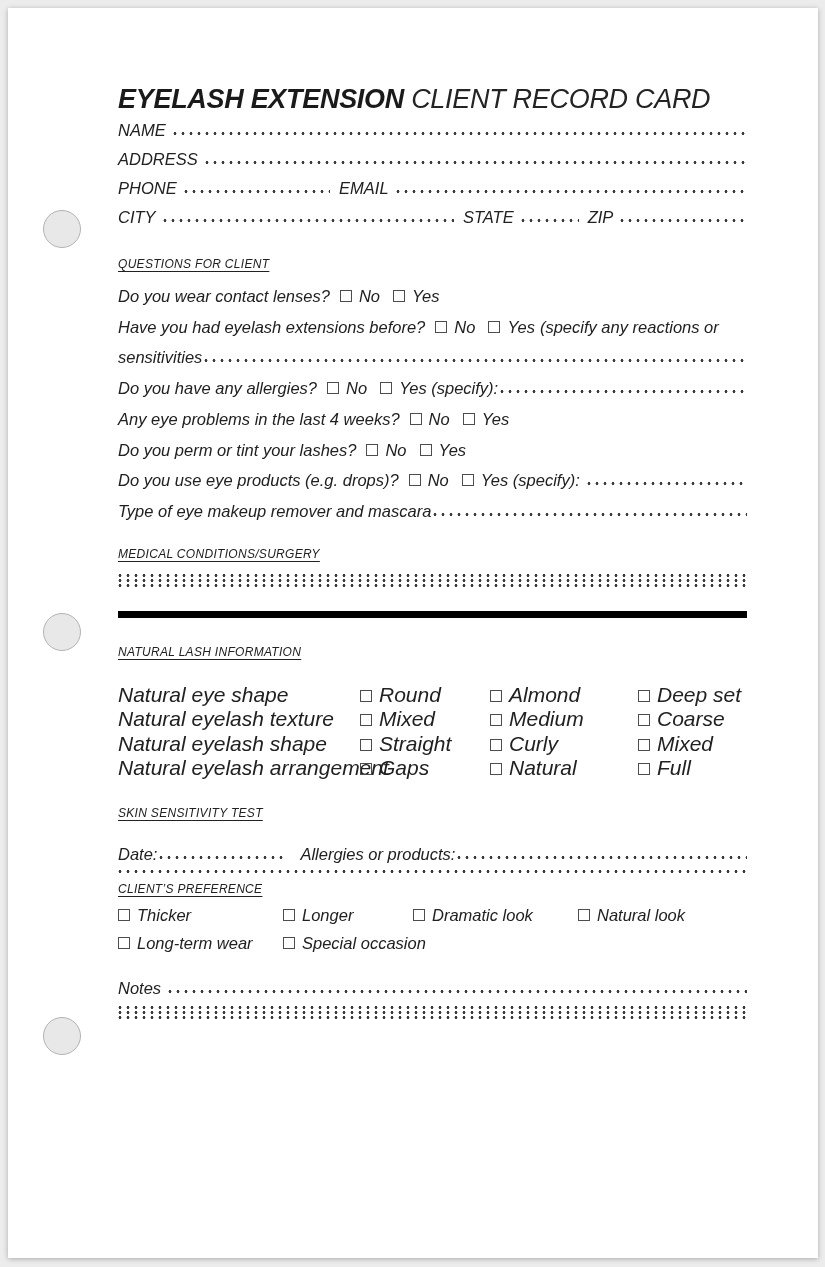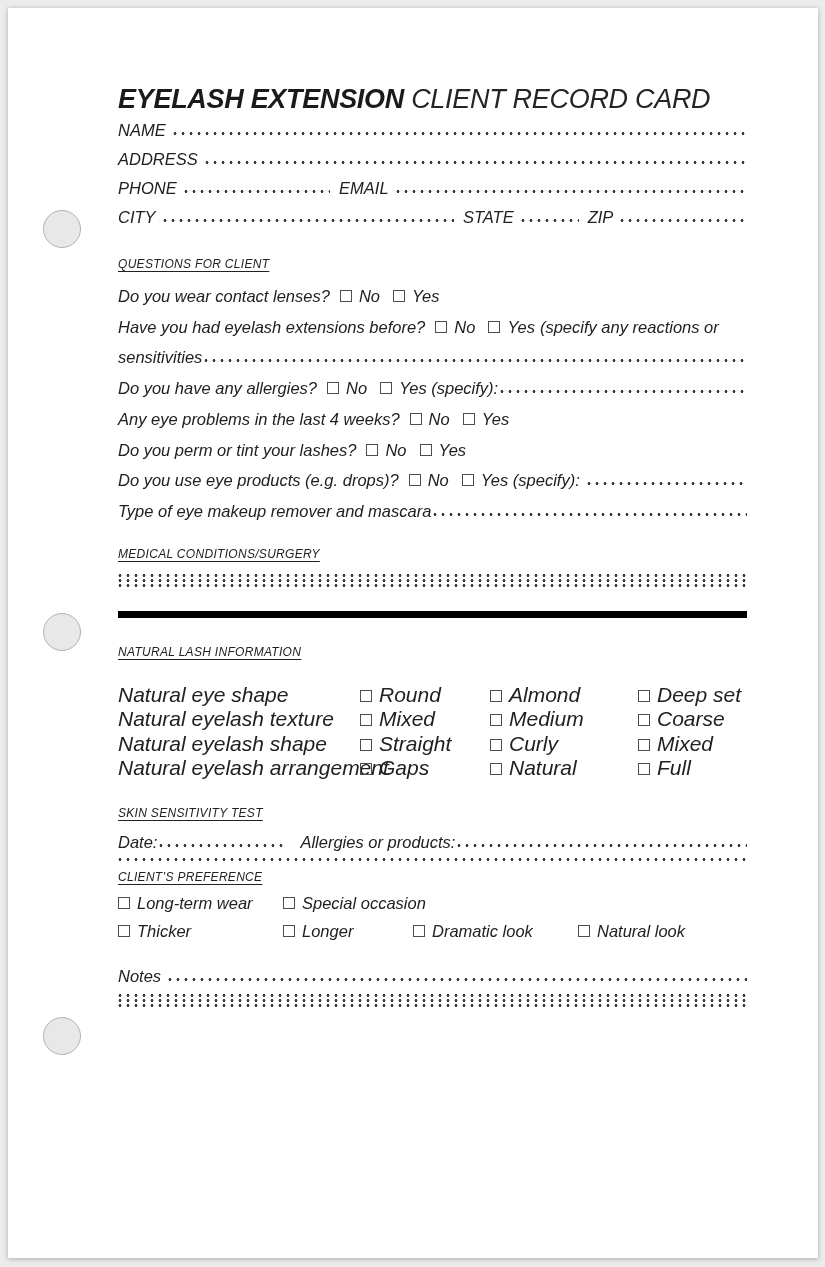--- a/index.html
+++ b/index.html
@@ -95,21 +95,21 @@
     display: grid;
     grid-template-columns: 242px 130px 148px auto;
     font-size: 21px;
     line-height: 24.6px;
     align-items: baseline;
   }
   .natural-grid .cell { display: flex; align-items: baseline; white-space: nowrap; }
 
   
   .skin-heading { margin-top: 21px; }
-  .skin-line { margin-top: 4px; }
+  .skin-line { margin-top: 16px; }
   .dots.date-w { flex: 0 0 125px; }
   .allergies-label { margin-left: 16px; }
 
   
   .pref-heading { margin-top: 4px; }
   .pref-grid {
     margin-top: 3px;
     display: grid;
     grid-template-columns: 165px 130px 165px auto;
     font-size: 16.5px;
@@ -336,43 +336,43 @@
       <span class="dots no-gap"></span>
     </div>
     <div class="line">
         <span class="dots full"></span>
       </div>
 
     <div class="sec-heading pref-heading">CLIENT’S PREFERENCE</div>
     <div class="pref-grid">
       <div class="cell">
           <span class="cb"></span>
+          <span>Thicker</span>
+        </div>
+      <div class="cell">
+          <span class="cb"></span>
+          <span>Longer</span>
+        </div>
+      <div class="cell">
+          <span class="cb"></span>
+          <span>Dramatic look</span>
+        </div>
+      <div class="cell">
+          <span class="cb"></span>
+          <span>Natural look</span>
+        </div>
+    </div>
+    <div class="pref-grid">
+      <div class="cell">
+          <span class="cb"></span>
           <span>Long-term wear</span>
         </div>
       <div class="cell" style="grid-column: span 3;">
           <span class="cb"></span>
           <span>Special occasion</span>
-        </div>
-    </div>
-    <div class="pref-grid">
-      <div class="cell">
-          <span class="cb"></span>
-          <span>Thicker</span>
-        </div>
-      <div class="cell">
-          <span class="cb"></span>
-          <span>Longer</span>
-        </div>
-      <div class="cell">
-          <span class="cb"></span>
-          <span>Dramatic look</span>
-        </div>
-      <div class="cell">
-          <span class="cb"></span>
-          <span>Natural look</span>
         </div>
     </div>
 
     <div class="notes">
       <div class="line">
         <span>Notes</span>
         <span class="dots"></span>
       </div>
       <div class="line">
           <span class="dots full"></span>

